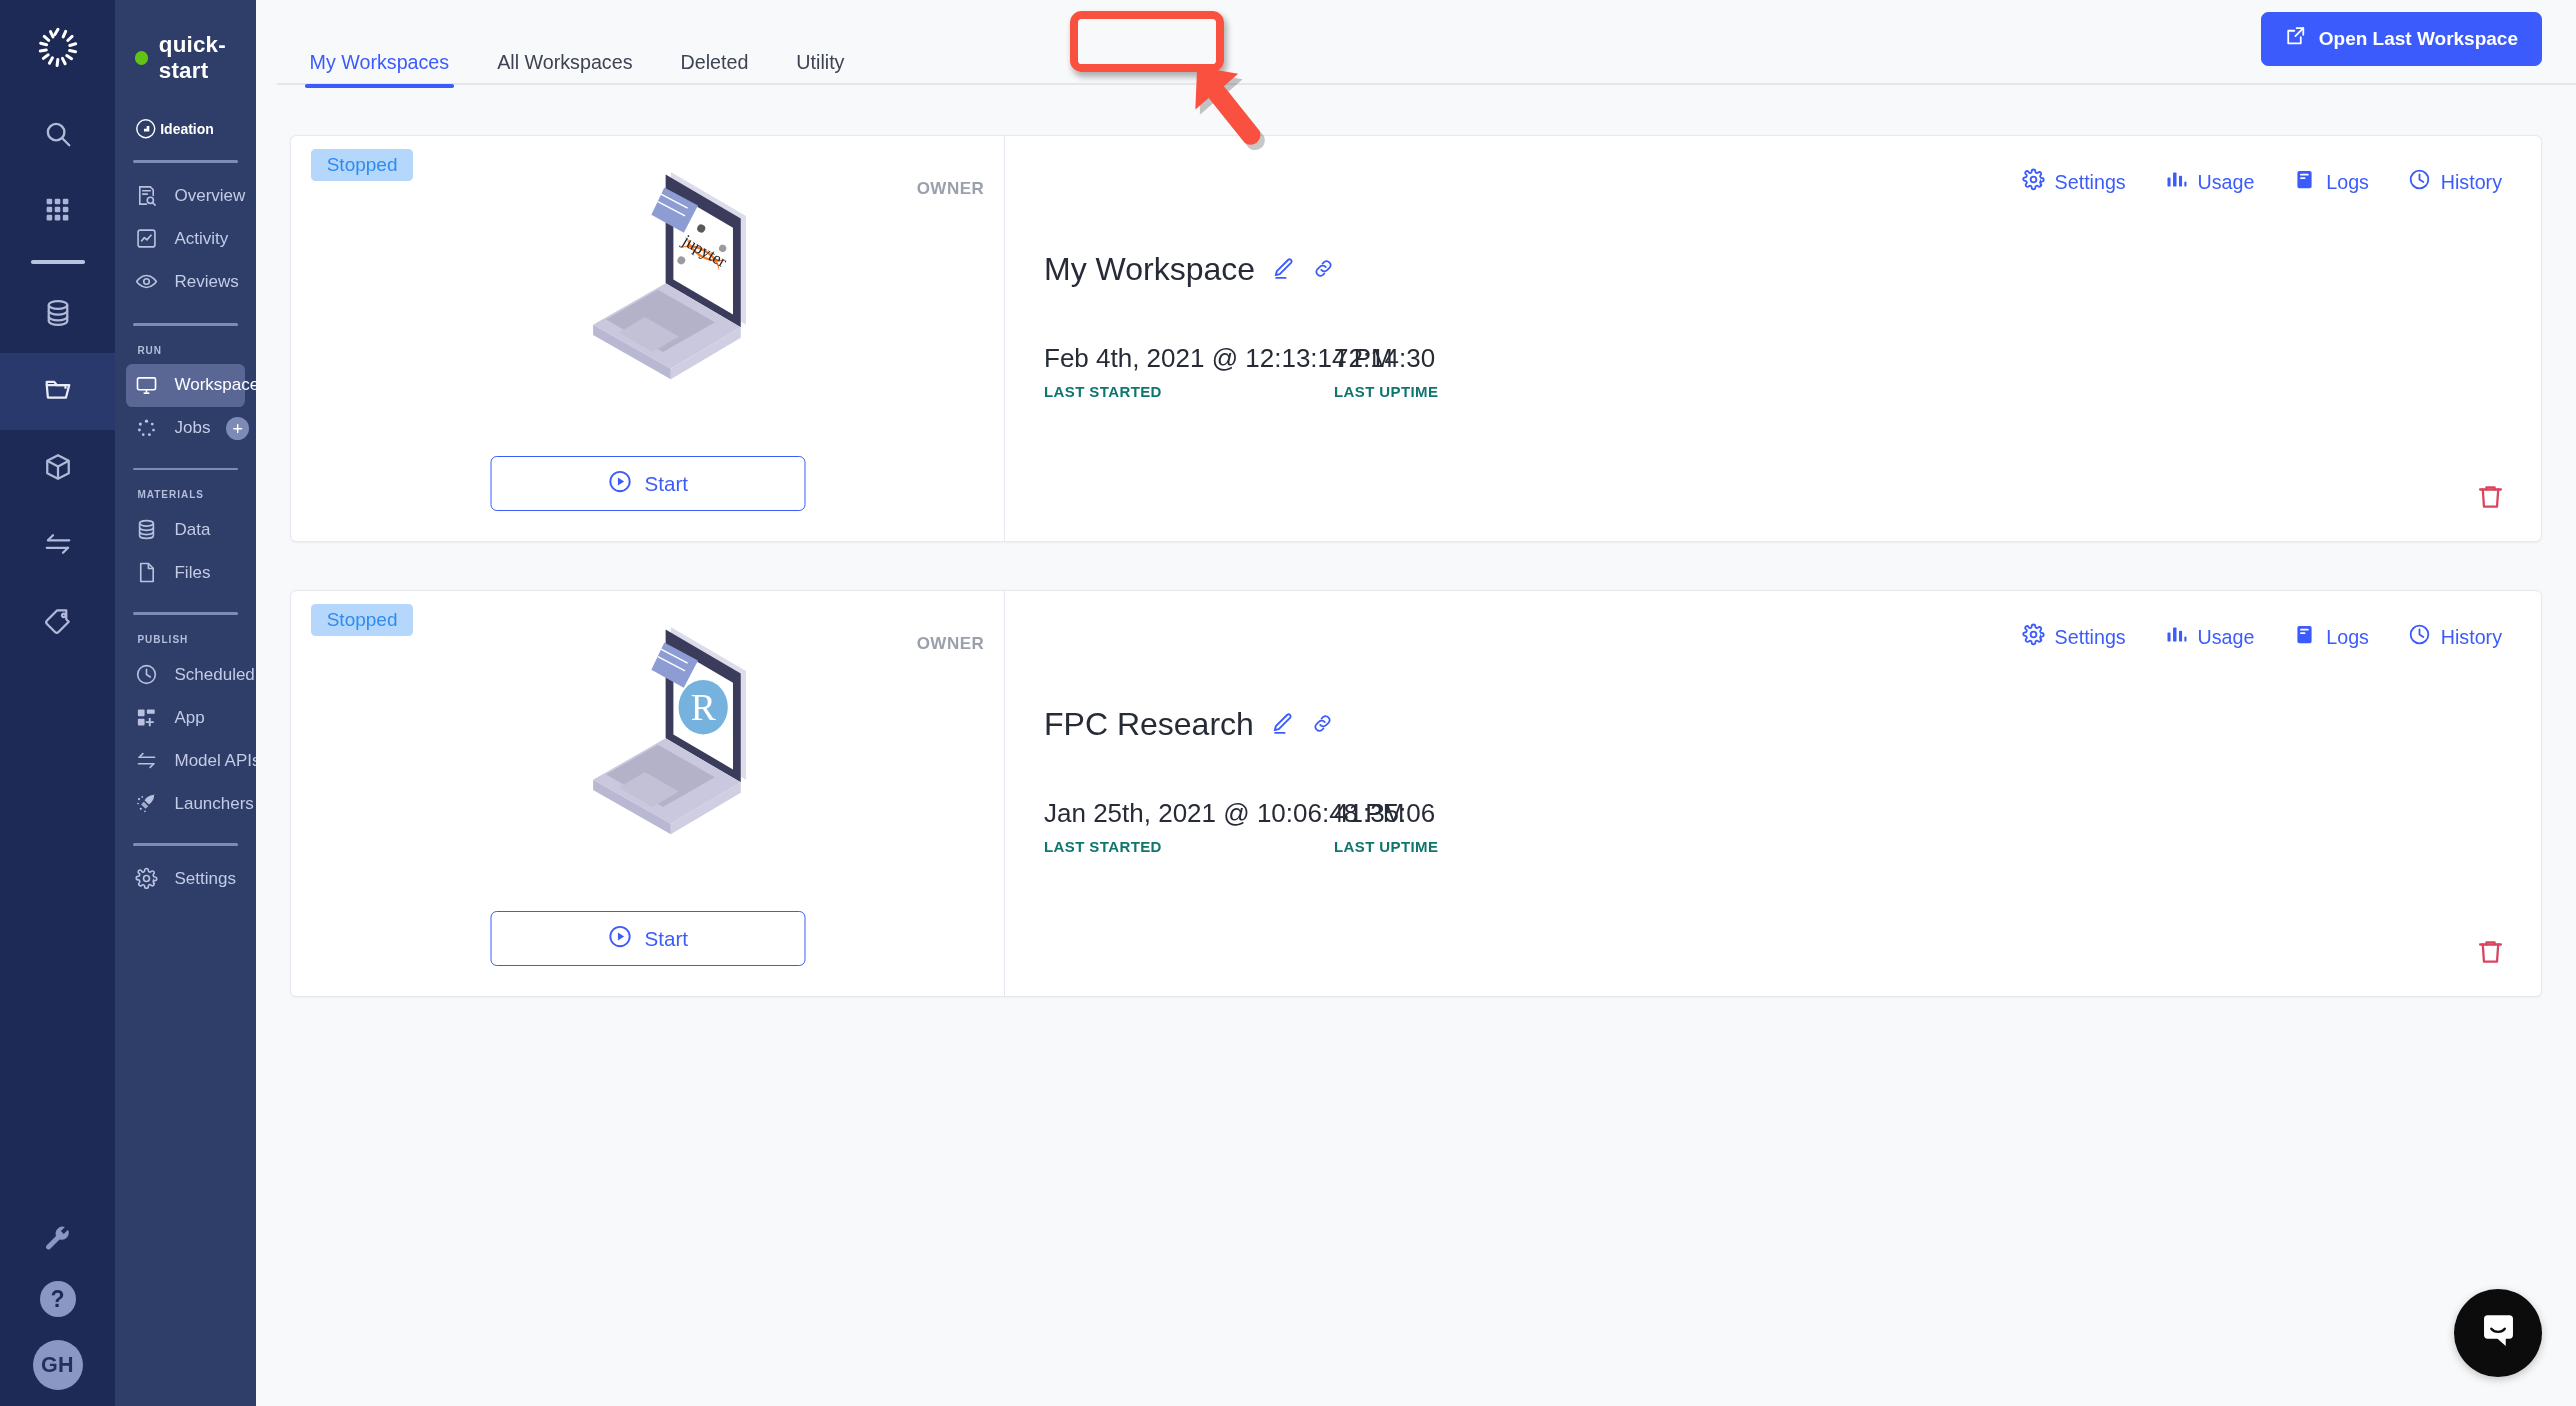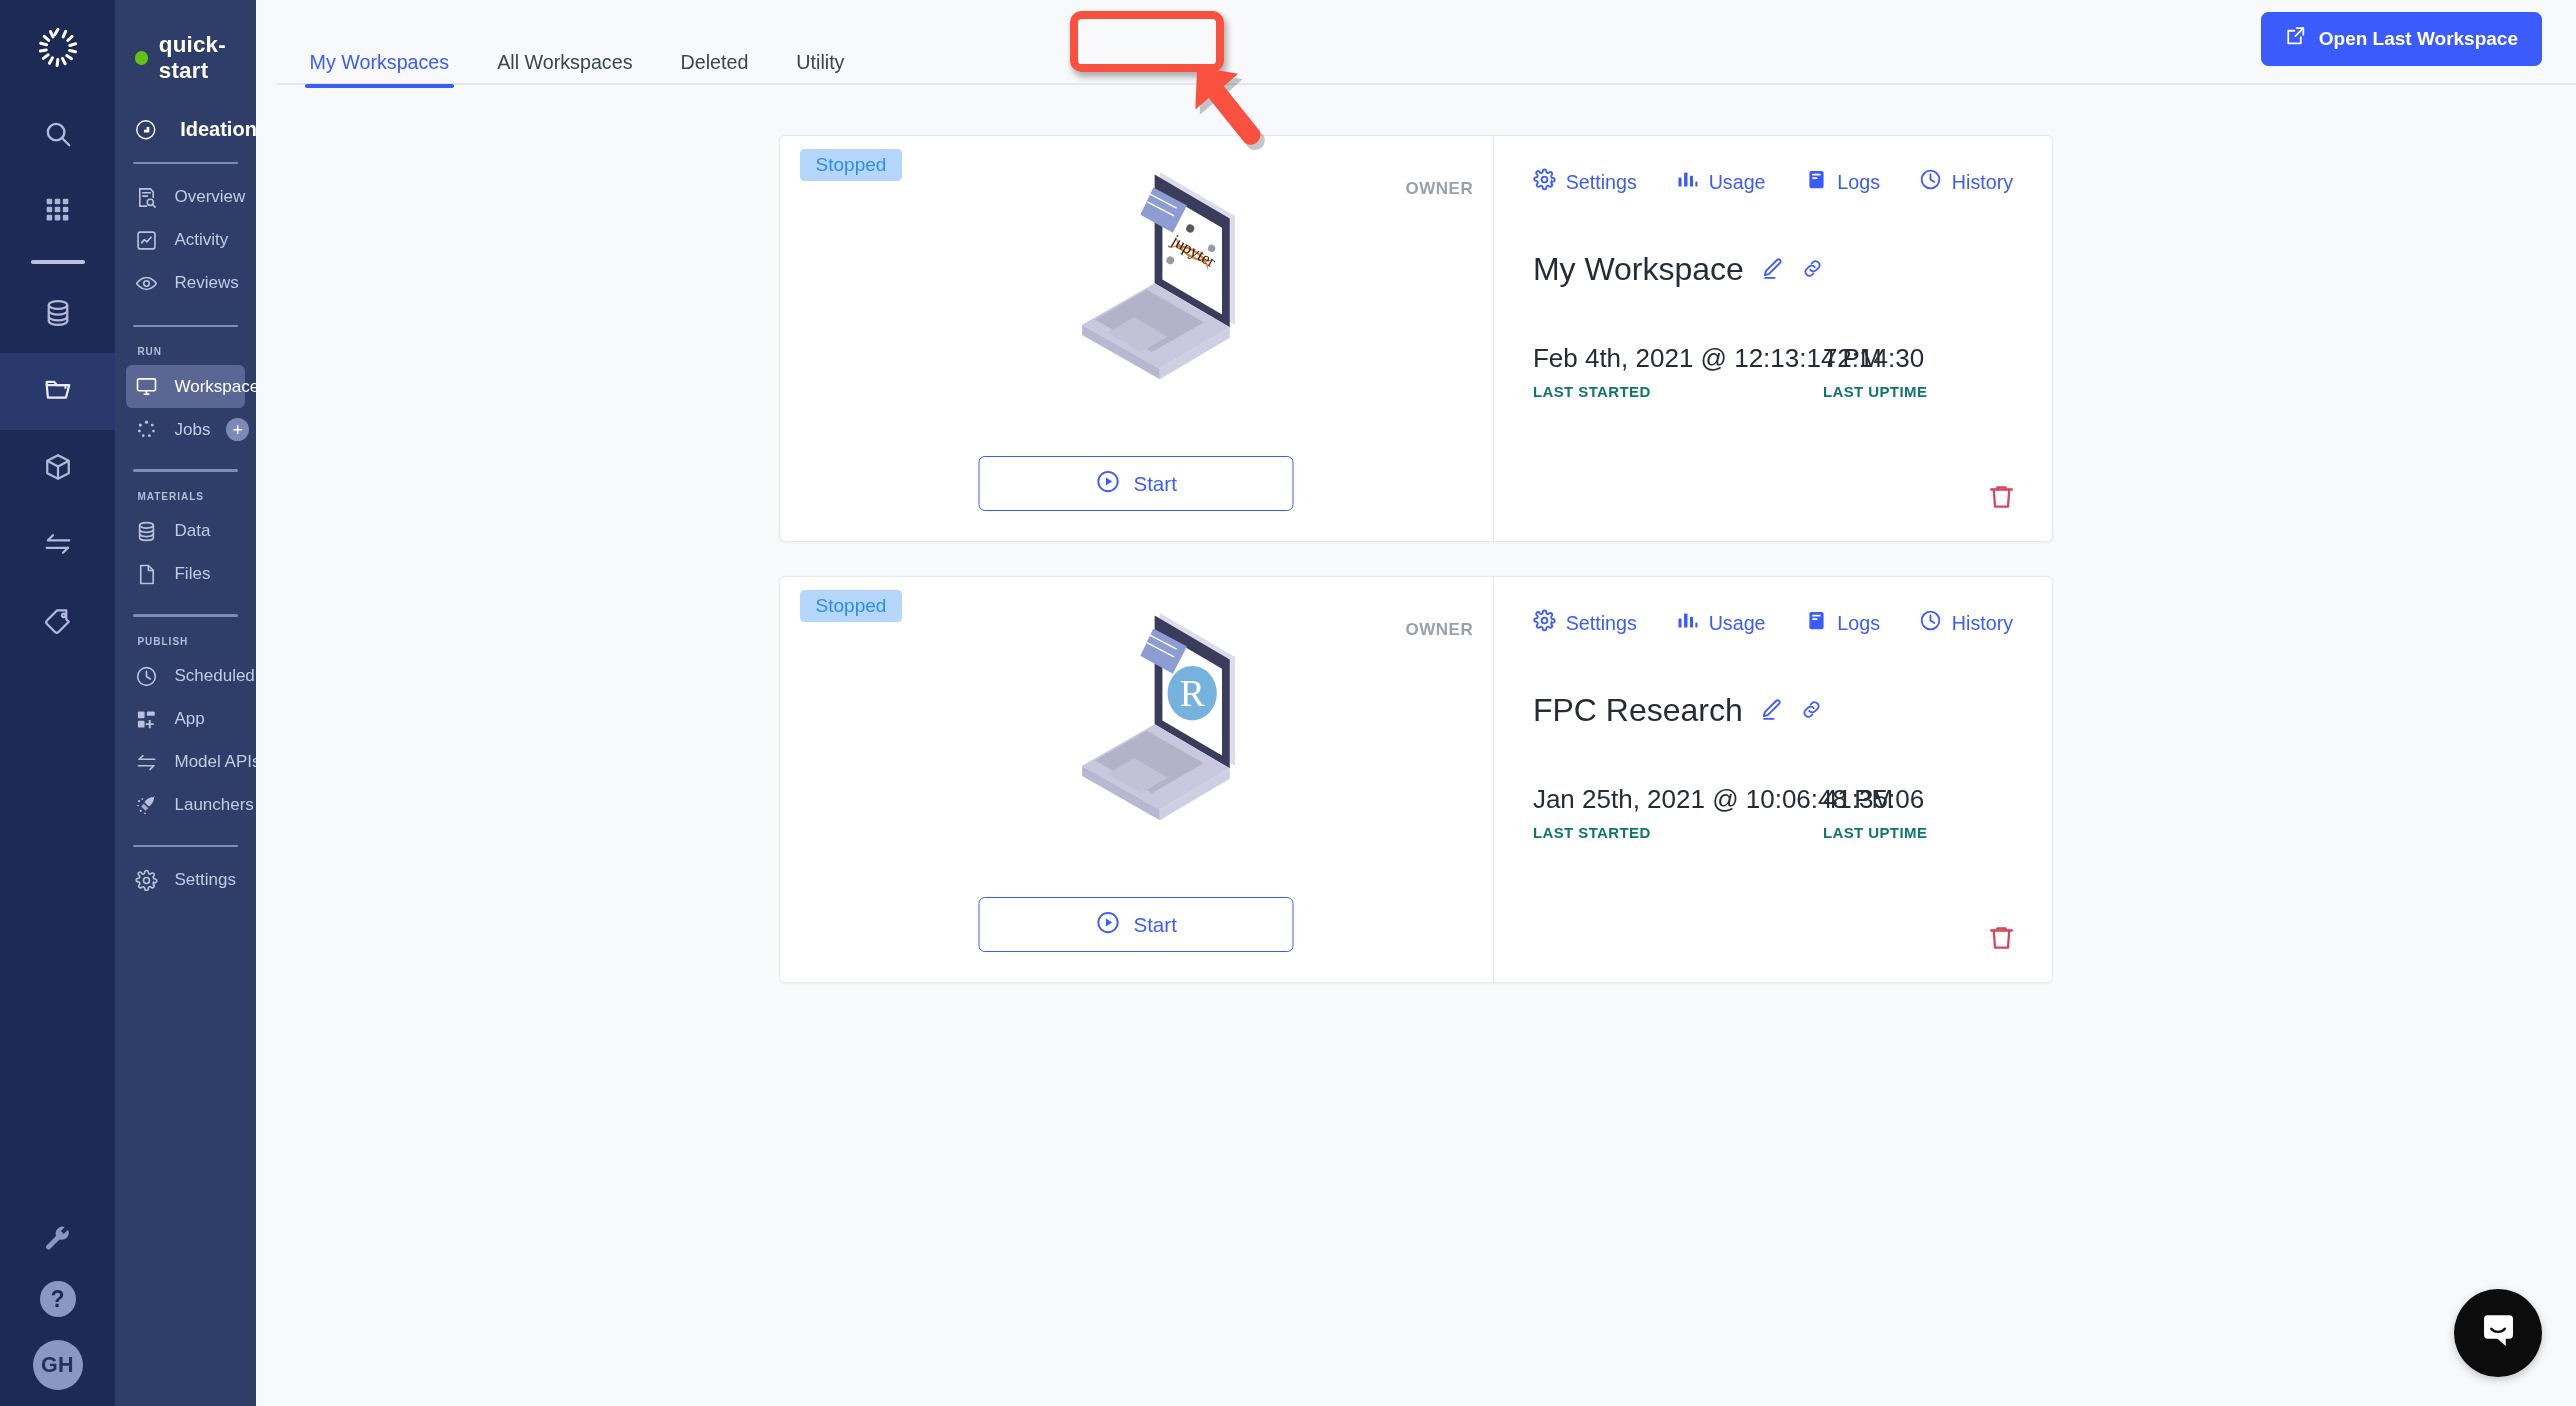--- a/index.html
+++ b/index.html
@@ -42,22 +42,22 @@
   
   .sidebar {
     width: 141px; flex: 0 0 141px; height: 1406px;
     background: #2e3e68; color: #c3cbe6;
     padding: 16px 0 0 0; position: relative;
   }
   .sb-head { padding: 16px 0 0 19.7px; }
   .sb-proj { display: flex; align-items: center; gap: 10.7px; font-size: 22.4px;
     font-weight: bold; color: #ffffff; letter-spacing: 0.2px; }
   .dot-green { width: 13.4px; height: 13.4px; border-radius: 50%; background: #62c316; flex: 0 0 13.4px; }
-  .sb-space { display: flex; align-items: center; gap: 24px; margin-top: 34px;
-    font-size: 20px; font-weight: bold; color: #ffffff; }
+  .sb-space { display: flex; align-items: center; gap: 4px; margin-top: 34px;
+    font-size: 14px; font-weight: bold; color: #ffffff; }
   .sb-divider { height: 2.7px; background: #9aa6cf; border-radius: 1.8px;
     margin: 20.6px 18px 0 18px; opacity: .75; }
   .nav-item {
     display: flex; align-items: center; gap: 16px;
     height: 43px; margin: 0 10.7px; padding-left: 9.8px;
     font-size: 17px; color: #c3cbe6; border-radius: 6.3px; position: relative;
   }
   .nav-item.active { background: #5a6795; color: #ffffff; }
   .nav-gap { height: 11.6px; }
   .nav-label { flex: 1; white-space: nowrap; }
@@ -86,21 +86,21 @@
   .tabs-rule { position: absolute; left: 20.6px; right: 0; top: 83px; height: 1.8px; background: #e3e6ec; }
   .topbtns { position: absolute; right: 34px; top: 11.6px; display: flex; gap: 19px; }
   .btn {
     height: 54px; border-radius: 7.2px; display: flex; align-items: center;
     gap: 12.5px; padding: 0 23px; font-size: 19px; font-weight: bold; white-space: nowrap;
   }
   .btn-outline { background: #fff; border: 1.8px solid #3b5bfd; color: #3b5bfd; }
   .btn-filled { background: #3b5bfd; border: 1.8px solid #3b5bfd; color: #fff; }
 
   
-  .cards { padding: 47px 34px 12px 34px; display: flex; flex-direction: column; gap: 34px; align-items: center; }
+  .cards { padding: 47px 34px 12px 34px; display: flex; flex-direction: column; gap: 48px; }
   .card {
     background: #fff; border: 1.8px solid #e6e9f0; border-radius: 6.3px;
     display: flex; height: 407px; box-shadow: 0 0.9px 1.8px rgba(30,40,70,.05);
   }
   .card-left {
     width: 714px; flex: 0 0 714px; border-right: 1.8px solid #e6e9f0;
     position: relative; display: flex; flex-direction: column; align-items: center;
   }
   .badge {
     position: absolute; left: 19.7px; top: 12.5px;

